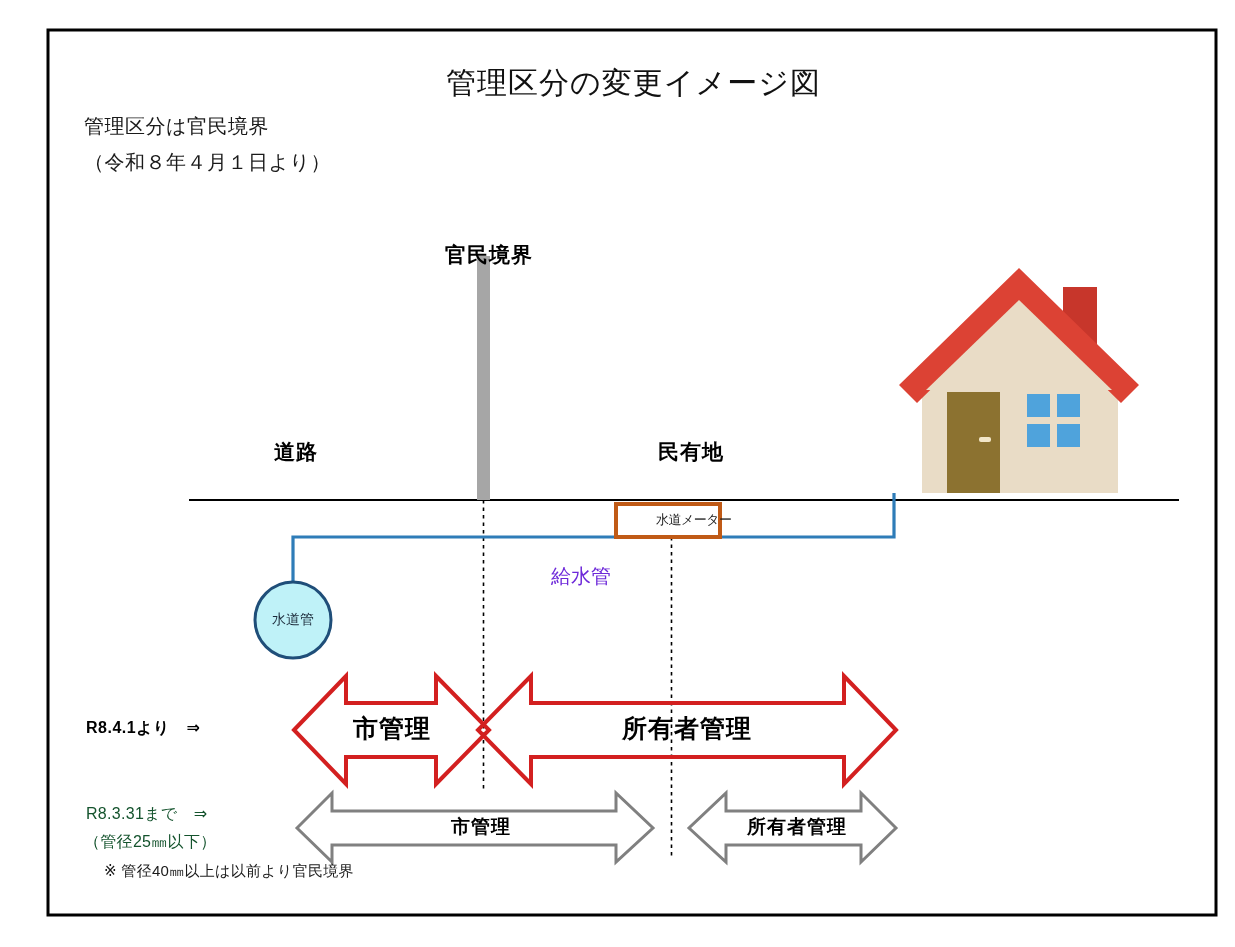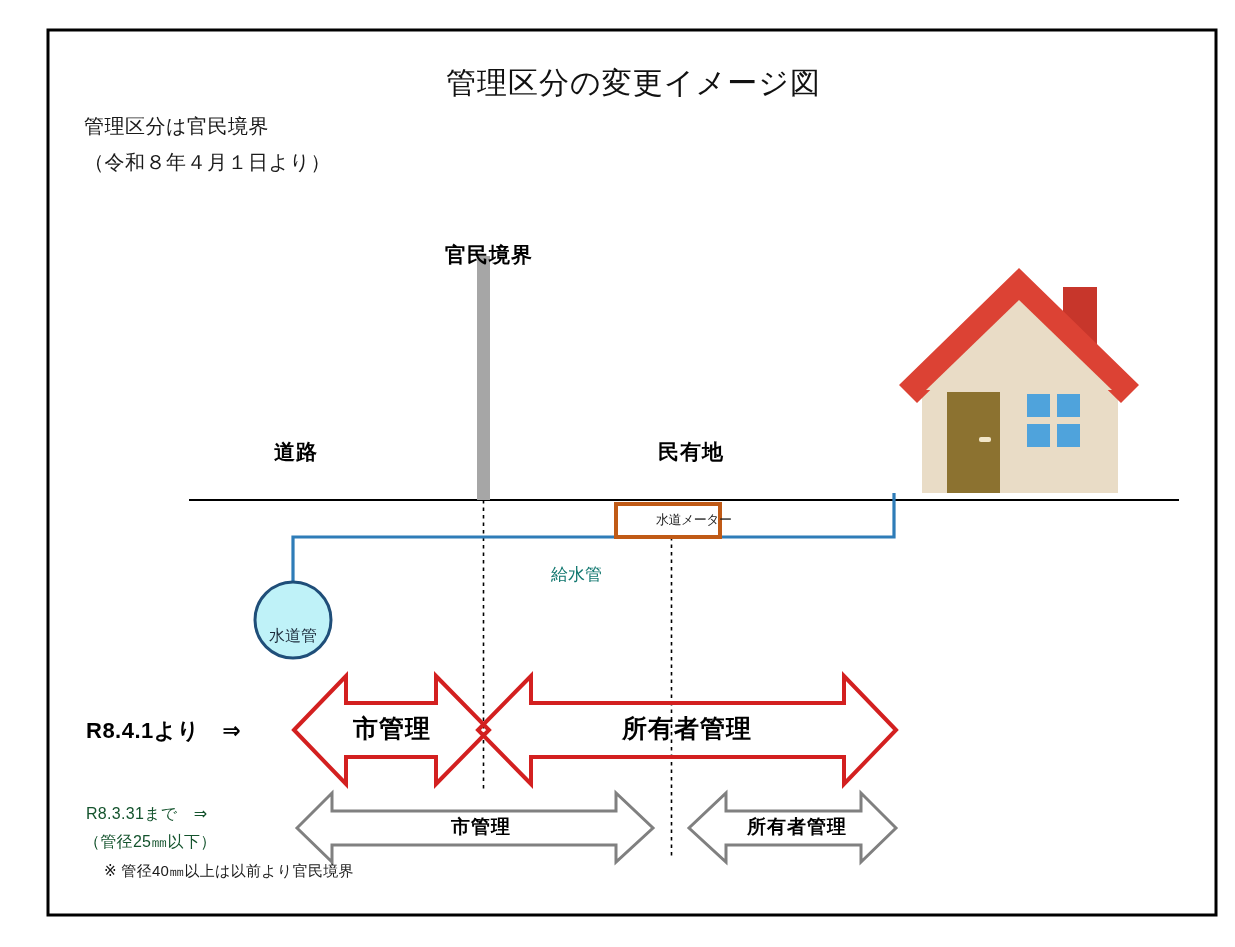--- a/index.html
+++ b/index.html
@@ -13,26 +13,26 @@
   #stage{position:absolute;left:16px;top:0;width:1026px;height:947px;}
   #stage svg{position:absolute;left:0;top:0;}
   .txt{position:absolute;white-space:nowrap;line-height:1.0;}
 
   .title{
     font-size:30px;font-weight:400;color:#111;
     letter-spacing:1px;
   }
   .subnote{font-size:20px;color:#1a1a1a;letter-spacing:0.5px;}
   .bold-lbl{font-size:21px;font-weight:bold;color:#000;letter-spacing:1px;}
-  .mid-lbl{font-size:17px;color:#0f766e;}
+  .mid-lbl{font-size:20px;color:#6d28d9;}
   .meter-lbl{font-size:13px;color:#1a1a1a;letter-spacing:-0.5px;}
-  .pipe-lbl{font-size:16px;color:#1b2a3a;margin-top:16px;}
+  .pipe-lbl{font-size:14px;color:#1b2a3a;}
   .arrow-lbl-red{font-size:25px;font-weight:bold;color:#000;letter-spacing:1px;}
   .arrow-lbl-gray{font-size:19px;font-weight:bold;color:#000;letter-spacing:1px;}
-  .era-bold{font-size:22px;font-weight:bold;color:#000;letter-spacing:0.5px;}
+  .era-bold{font-size:16px;font-weight:bold;color:#000;letter-spacing:0.5px;}
   .era-norm{font-size:16px;color:#14532d;letter-spacing:0.3px;}
   .era-small{font-size:15px;color:#1a1a1a;letter-spacing:0.3px;}
 </style>
 </head>
 <body>
 
 <div id="stage">
 
   <svg width="1235" height="947" viewBox="0 0 1235 947">
 

